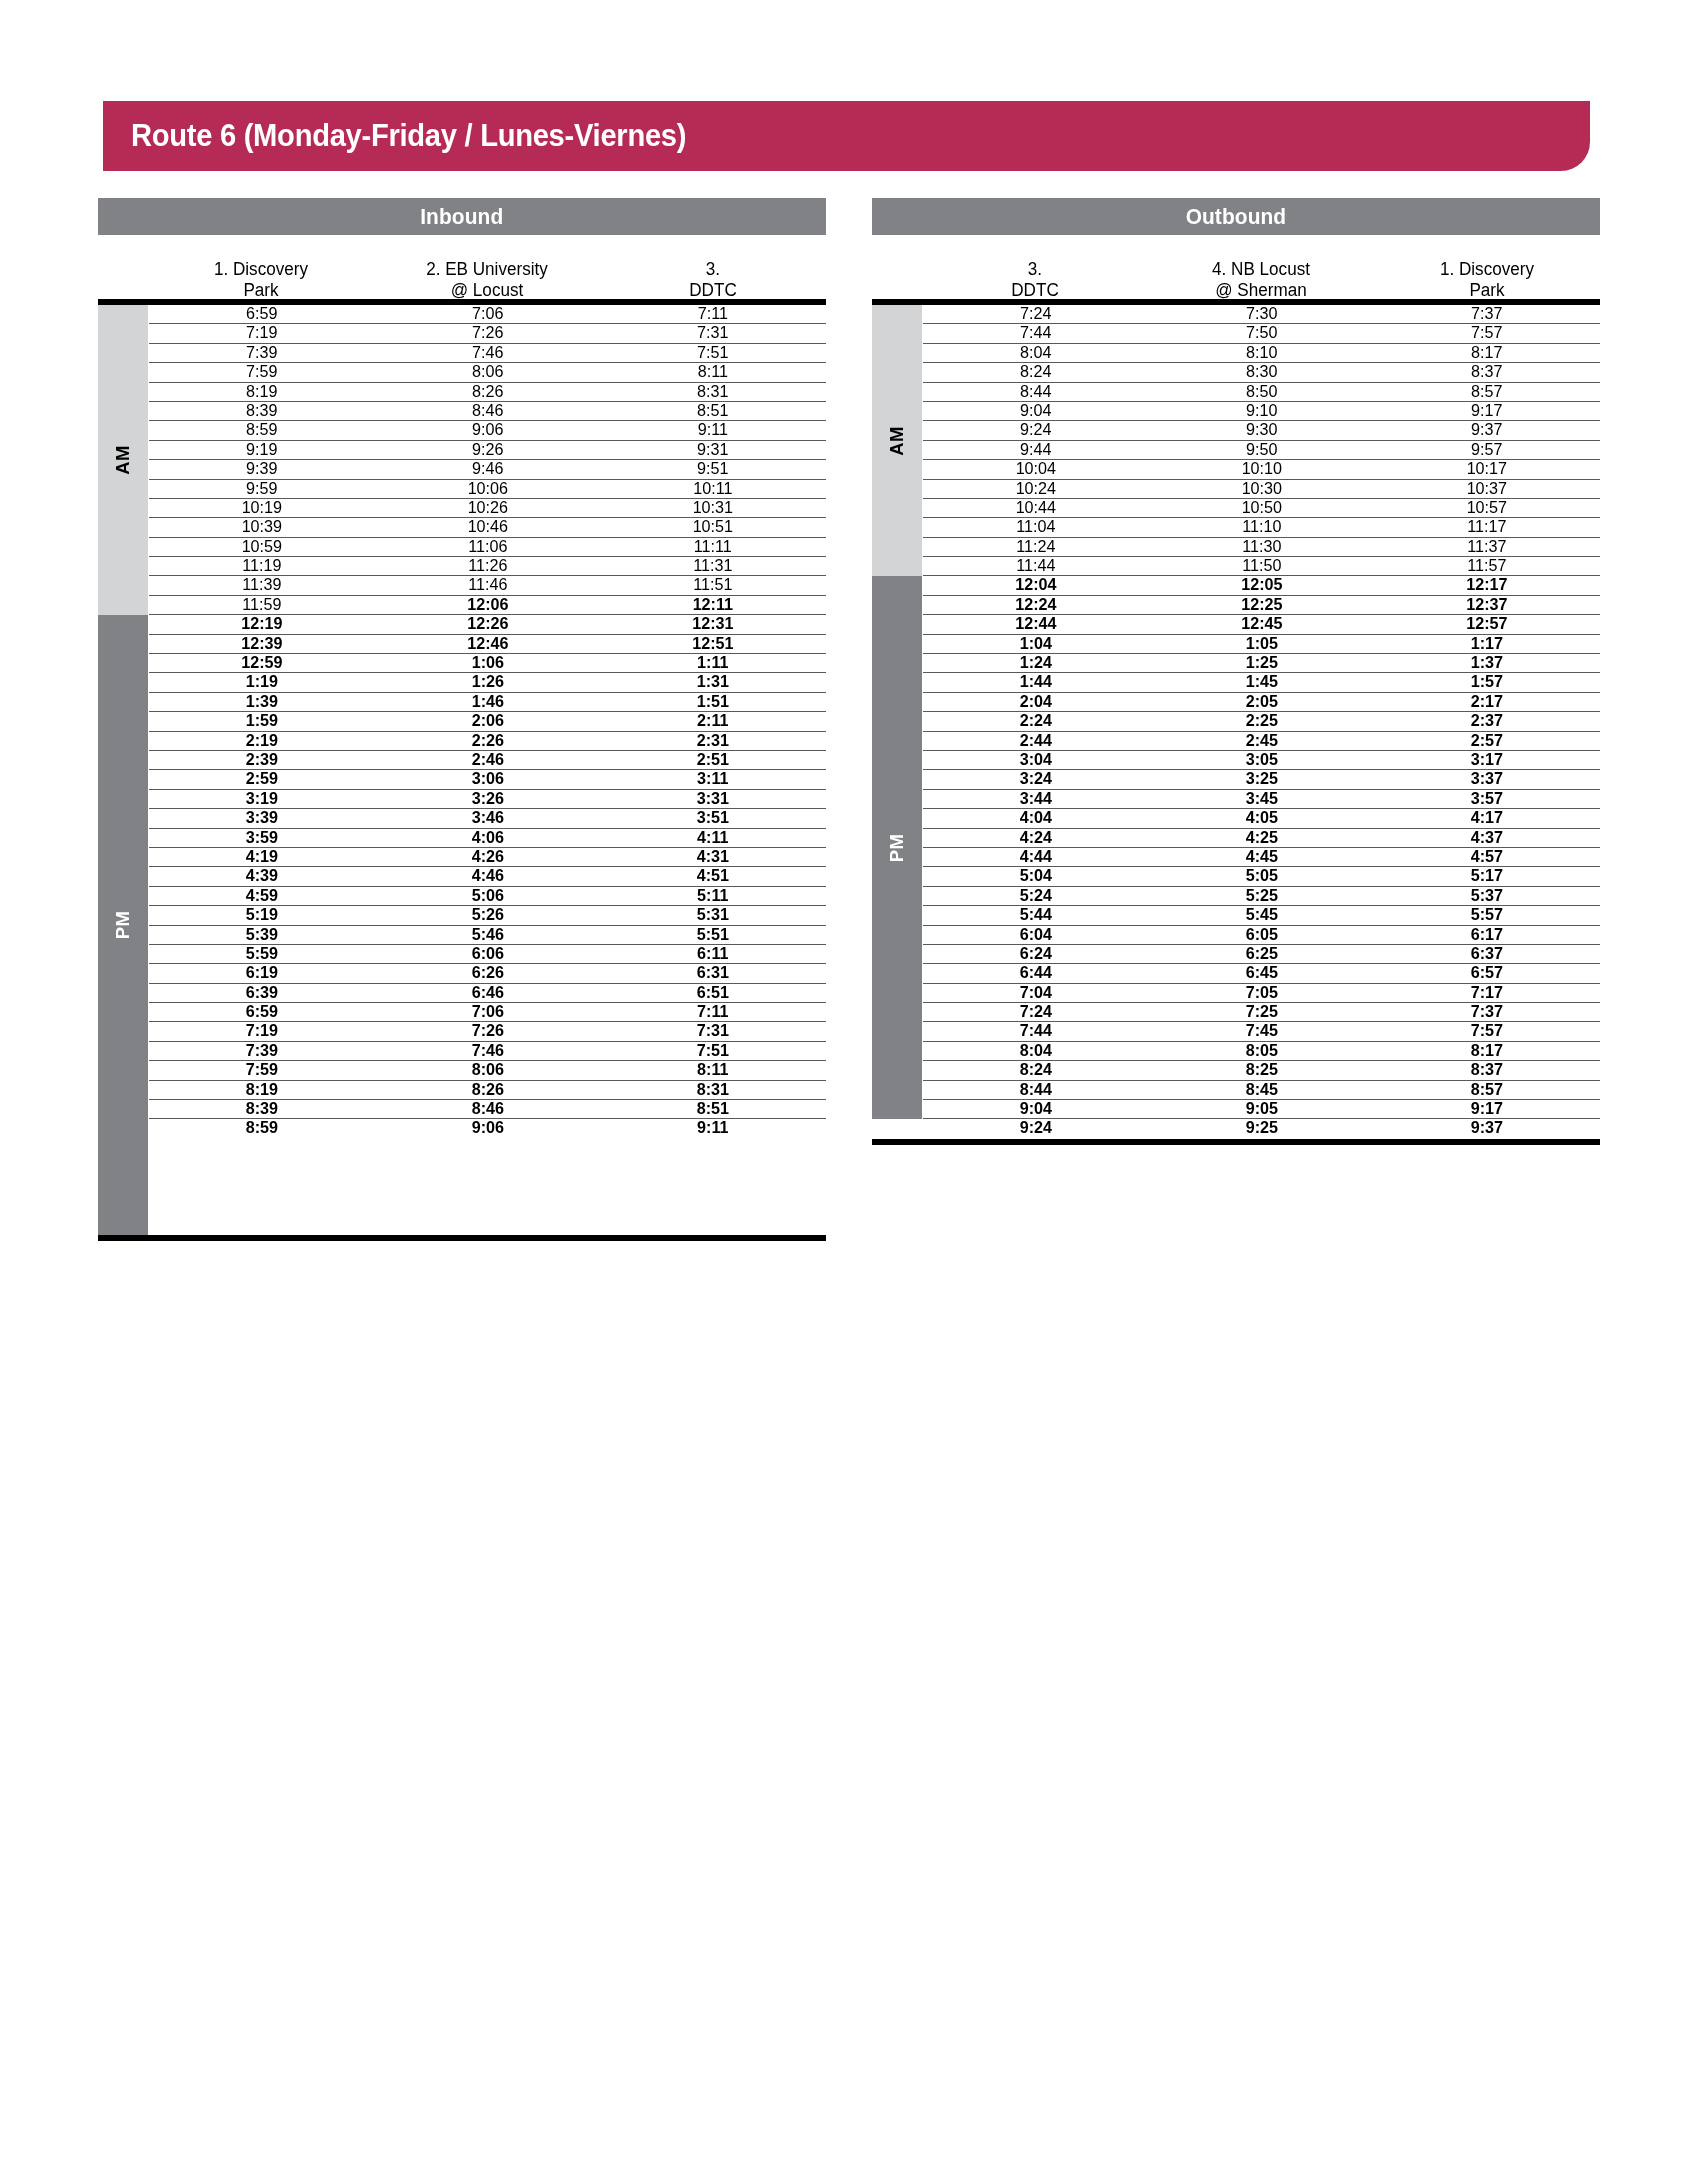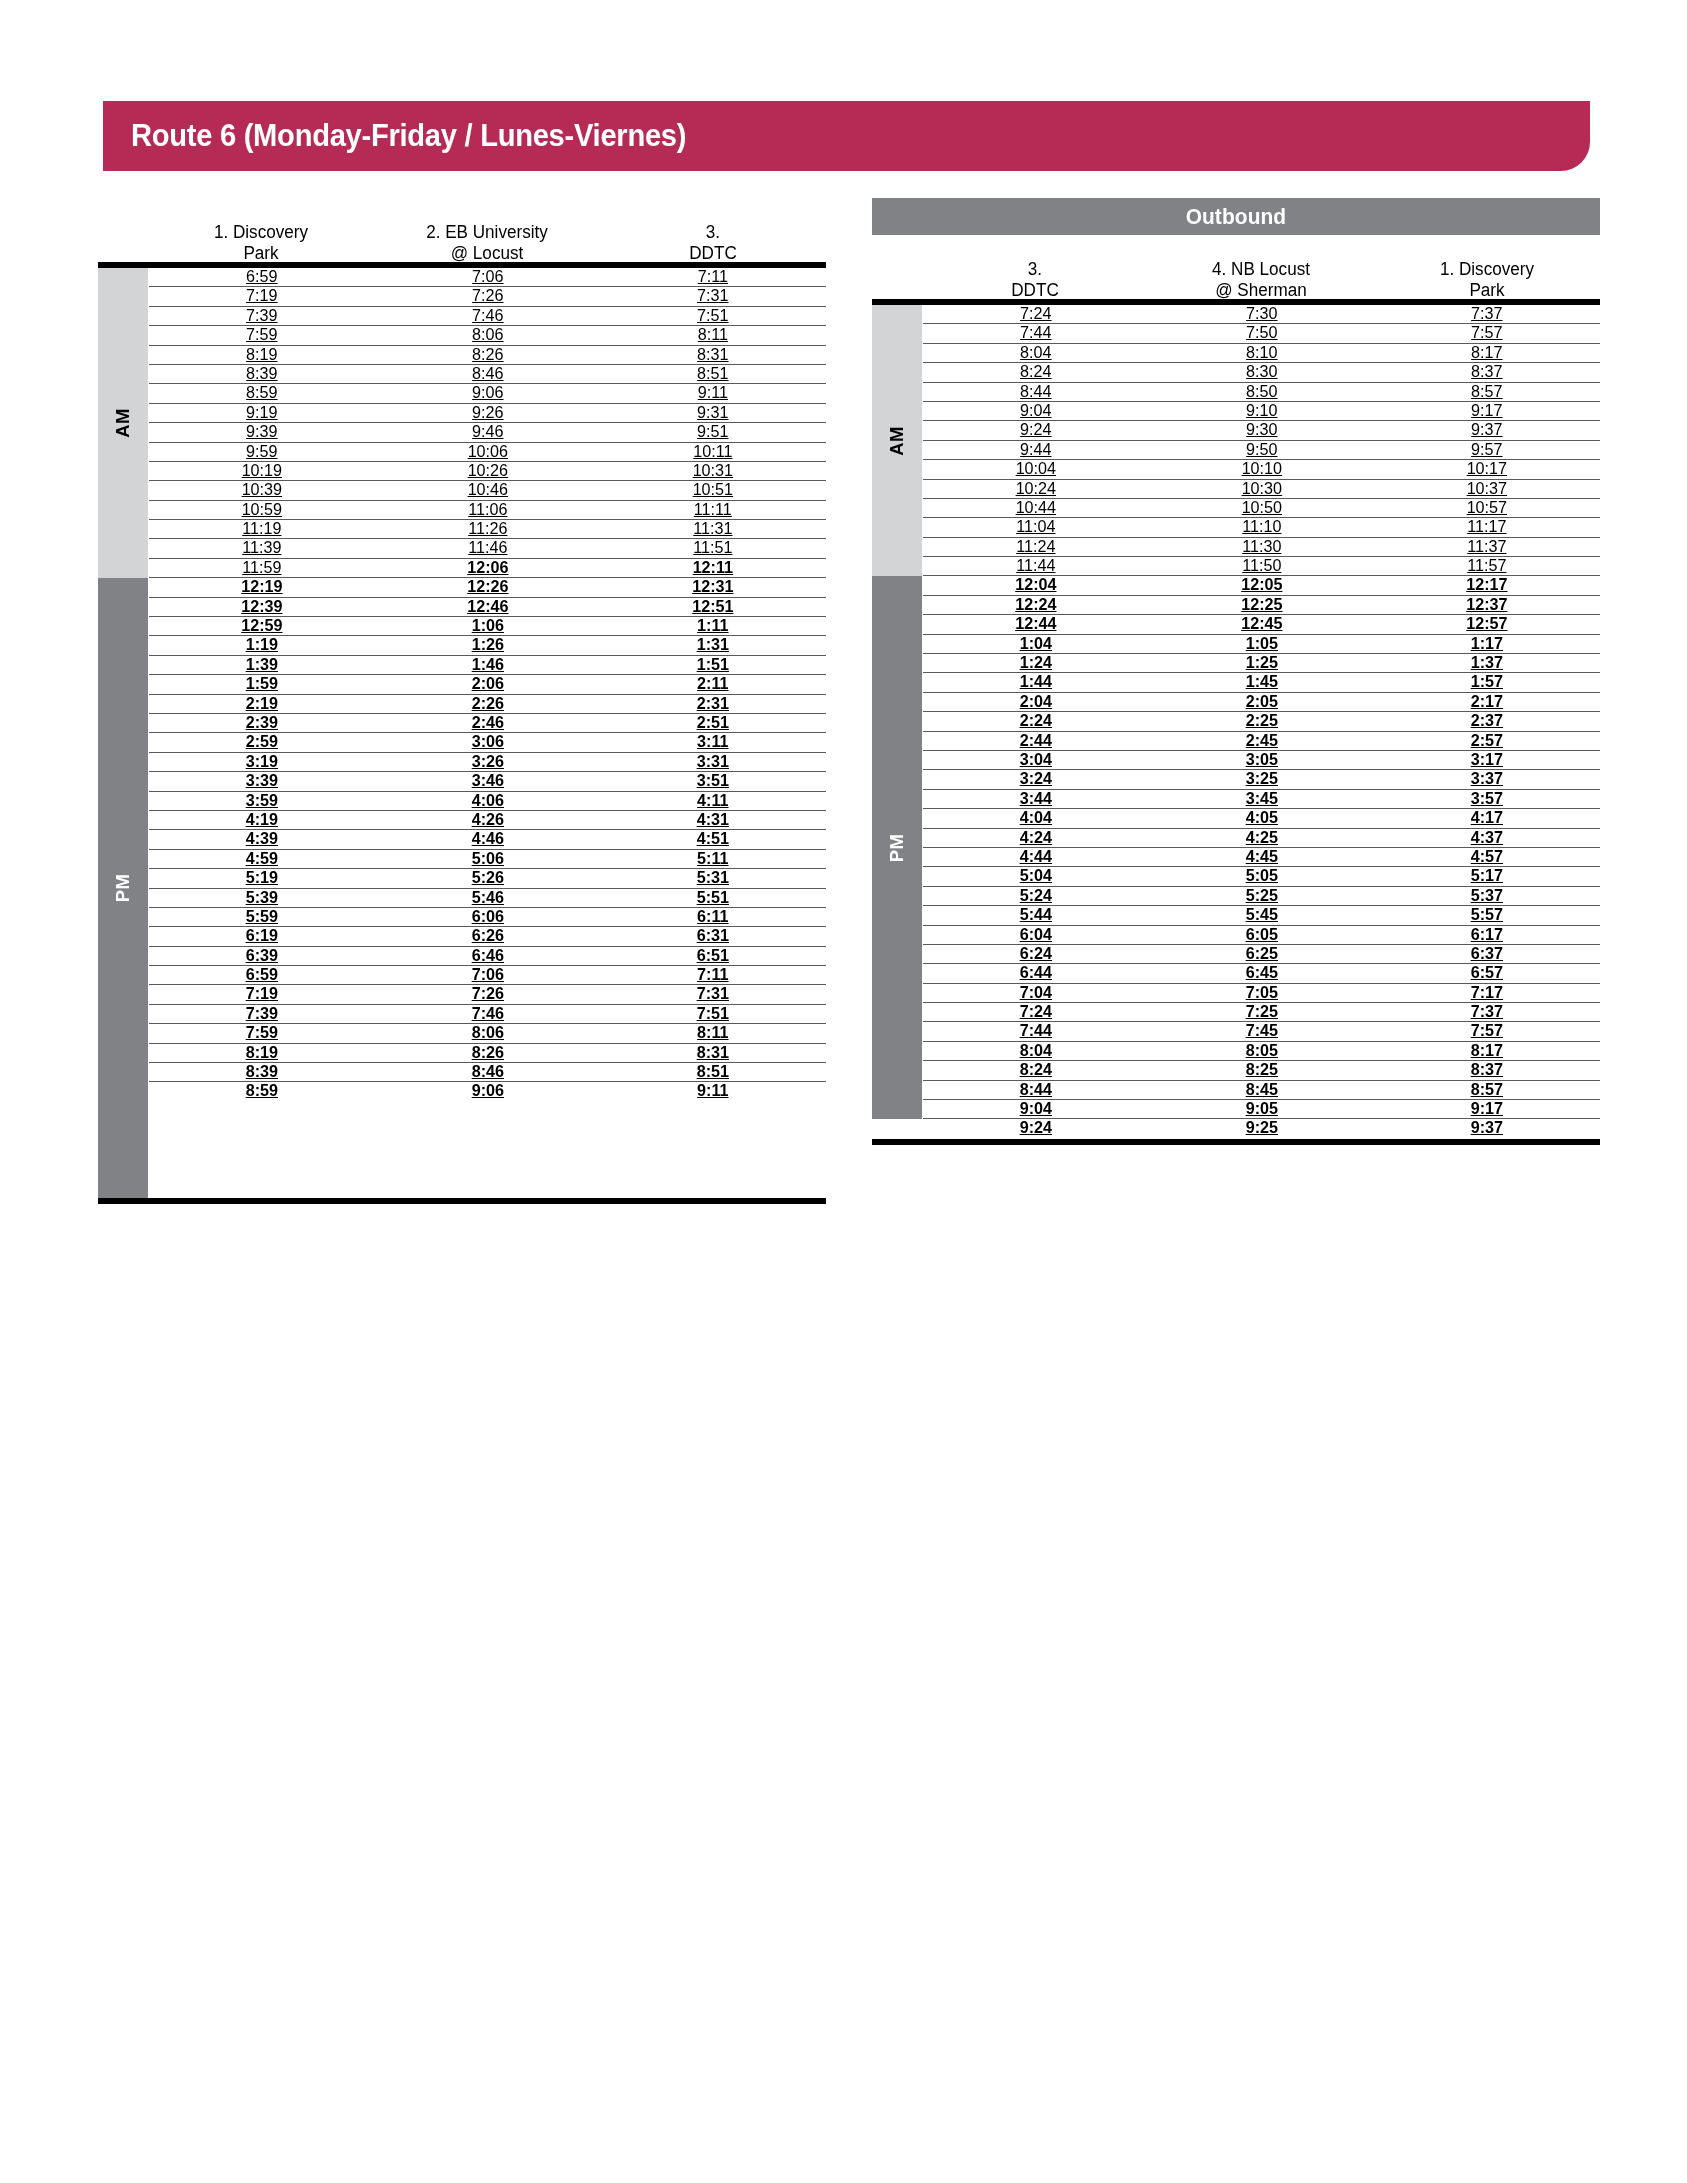--- a/index.html
+++ b/index.html
@@ -125,21 +125,20 @@
     white-space: nowrap;
   }
   .rail-seg.am .rail-text { color: #000000; }
   .rail-seg.pm .rail-text { color: #ffffff; }
 
   .rows {
     flex: 1 1 auto;
     display: flex;
     flex-direction: column;
     border-left: 1.3px solid #ffffff;
-    text-decoration: underline;
   }
   .trow {
     display: flex;
     height: 19.4px;
     border-bottom: 1.3px solid #58595b;
     box-sizing: border-box;
   }
   .trow:last-child { border-bottom: none; }
   .tcell {
     flex: 1 1 0;
@@ -157,20 +156,23 @@
 <body>
 
 <div class="page">
 
   <div class="title-banner">
     <div class="title-text">Route 6 (Monday-Friday / Lunes-Viernes)</div>
   </div>
 
   <div class="boards" id="boards">
       <div class="board">
+        <div class="dir-bar">
+          <div class="dir-label">Inbound</div>
+        </div>
         <div class="stops-head">
           <div class="gutter"></div>
           <div class="stop-col">
             <div>1. Discovery</div>
             <div>Park</div>
           </div>
           <div class="stop-col">
             <div>2. EB University</div>
             <div>@ Locust</div>
           </div>

